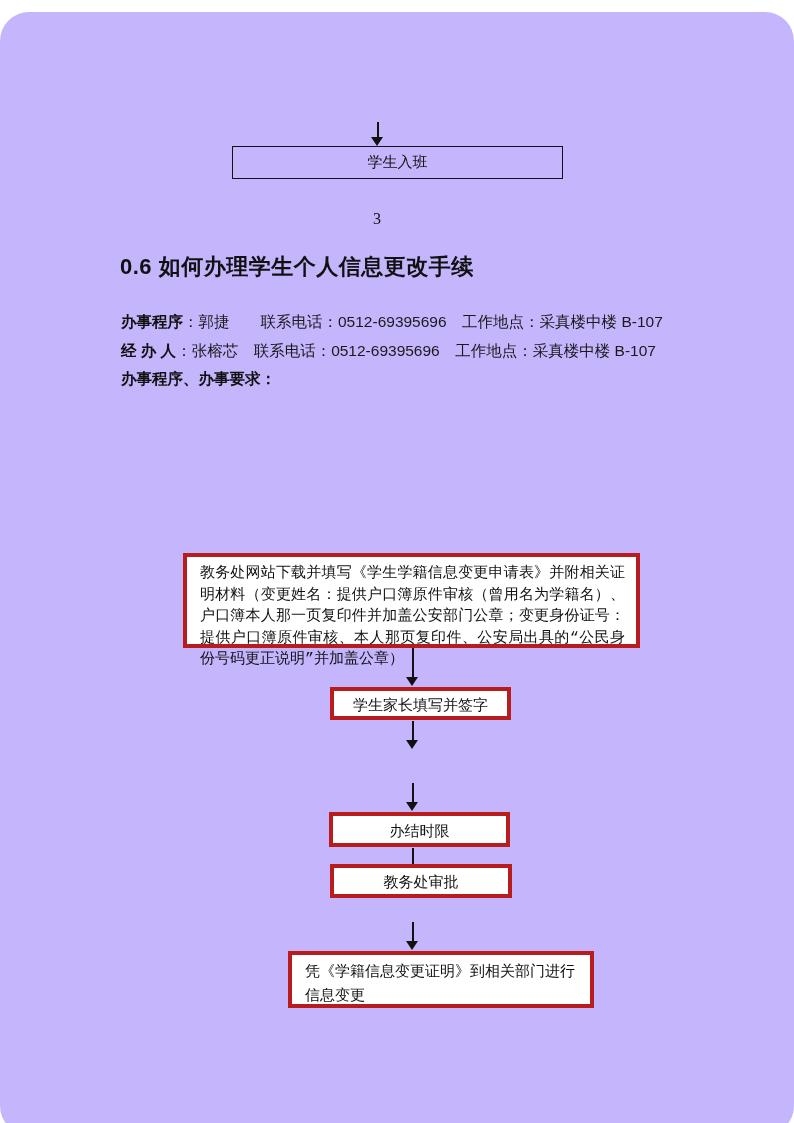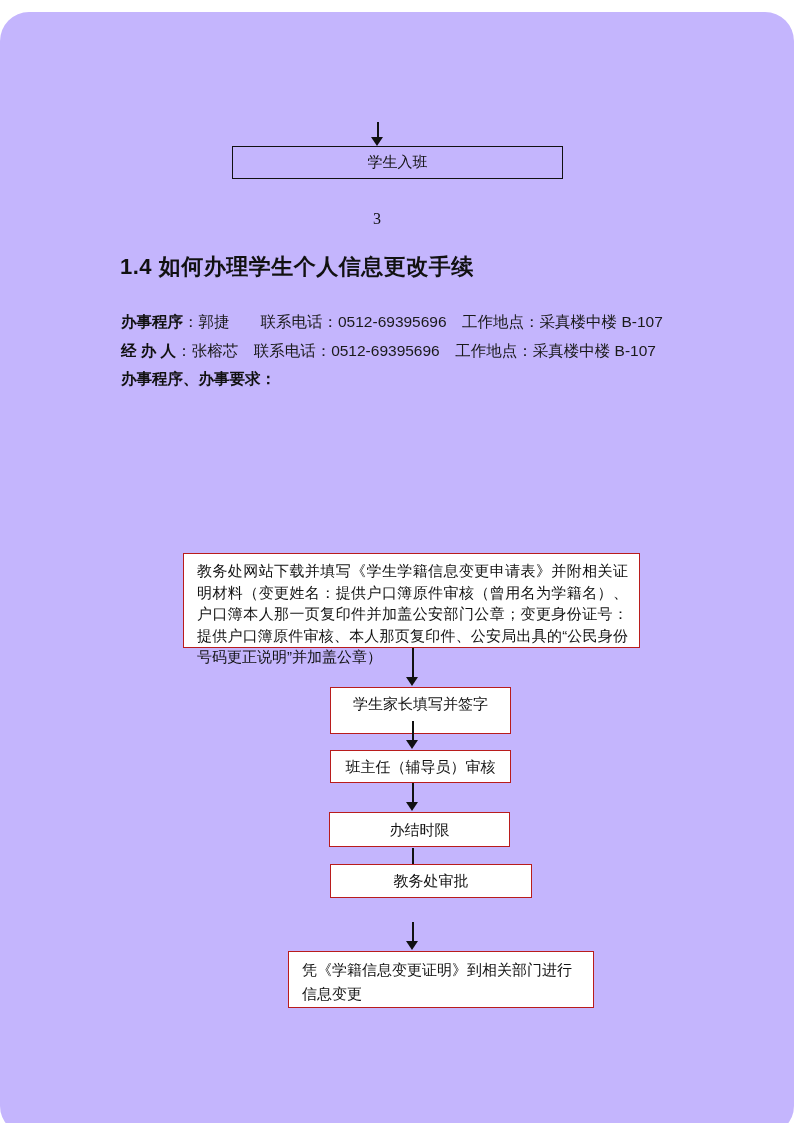--- a/index.html
+++ b/index.html
@@ -109,74 +109,73 @@
   }
   .info-block b {
     font-weight: 700;
     color: #111;
   }
 
   
   .fc-box {
     position: absolute;
     box-sizing: border-box;
-    border: 1px solid #b91c1c;
+    border: 4px solid #b91c1c;
     background: #fff;
-    font-family: Liberation Sans, sans-serif;
+    font-family: Liberation Mono, monospace;
     font-size: 15px;
     color: #111;
   }
   .fc-1 {
     left: 183px;
     top: 541px;
     width: 457px;
     height: 95px;
     padding: 6px 11px 0 13px;
     line-height: 21.5px;
     text-align: justify;
   }
-  .fc-2 { left: 330px; top: 675px; width: 181px; height: 47px; line-height: 31px; text-align: center; }
+  .fc-2 { left: 330px; top: 675px; width: 181px; height: 33px; line-height: 31px; text-align: center; }
   .fc-3 { left: 330px; top: 738px; width: 181px; height: 33px; line-height: 31px; text-align: center; }
   .fc-4 { left: 329px; top: 800px; width: 181px; height: 35px; line-height: 33px; text-align: center; }
-  .fc-5 { left: 330px; top: 852px; width: 202px; height: 34px; line-height: 32px; text-align: center; }
+  .fc-5 { left: 330px; top: 852px; width: 182px; height: 34px; line-height: 32px; text-align: center; }
   .fc-6 {
     left: 288px;
     top: 939px;
     width: 306px;
     height: 57px;
     padding: 6px 10px 0 13px;
     line-height: 23.5px;
     text-align: left;
   }
 </style>
 </head>
 <body>
 
 <div class="page">
 
   <div class="arrow arrow-top"></div>
   <div class="top-box">学生入班</div>
 
   <div class="page-number">3</div>
 
-  <h1 class="heading">1.4 如何办理学生个人信息更改手续</h1>
+  <h1 class="heading">0.6 如何办理学生个人信息更改手续</h1>
 
   <div class="info-block">
     <p><b>办事程序</b><span>：郭捷　　联系电话：0512-69395696　工作地点：采真楼中楼 B-107</span></p>
     <p><b>经 办 人</b><span>：张榕芯　联系电话：0512-69395696　工作地点：采真楼中楼 B-107</span></p>
     <p><b>办事程序、办事要求：</b><span></span></p>
   </div>
 
   <div class="fc-box fc-1">教务处网站下载并填写《学生学籍信息变更申请表》并附相关证明材料（变更姓名：提供户口簿原件审核（曾用名为学籍名）、户口簿本人那一页复印件并加盖公安部门公章；变更身份证号：提供户口簿原件审核、本人那页复印件、公安局出具的“公民身份号码更正说明”并加盖公章）</div>
   <div class="arrow arrow-1"></div>
 
   <div class="fc-box fc-2">学生家长填写并签字</div>
   <div class="arrow arrow-2"></div>
 
-  <div class="fc-box fc-3">班主任（辅导员）审核</div>
   <div class="arrow arrow-3"></div>
 
   <div class="fc-box fc-4">办结时限</div>
   <div class="arrow arrow-4"></div>
 
   <div class="fc-box fc-5">教务处审批</div>
   <div class="arrow arrow-5"></div>
 
   <div class="fc-box fc-6">凭《学籍信息变更证明》到相关部门进行信息变更</div>
 

